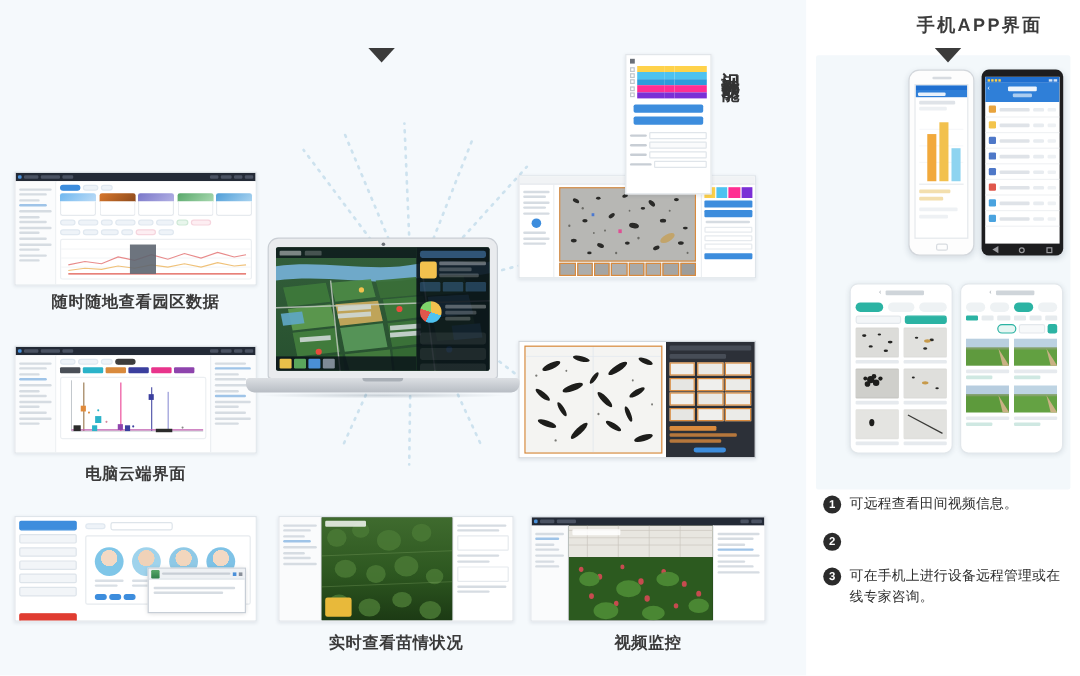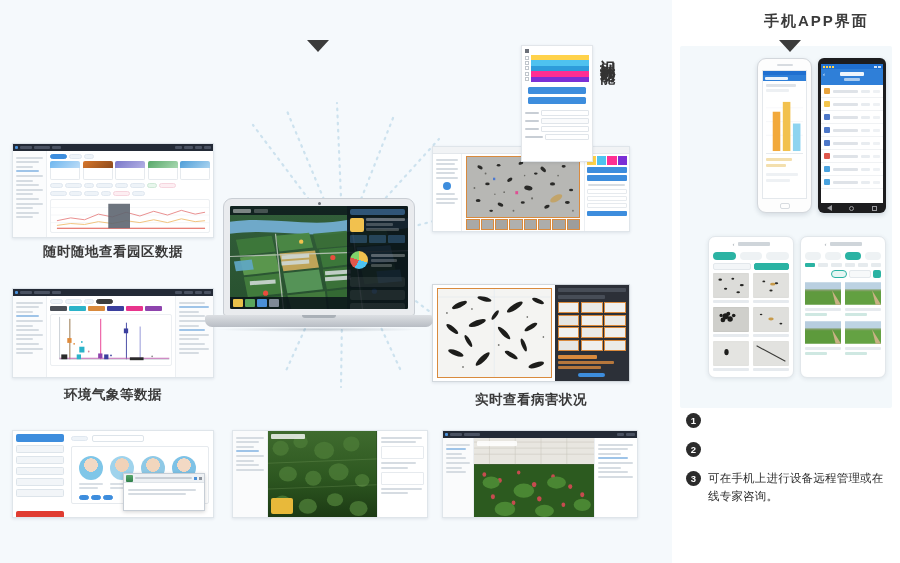--- a/index.html
+++ b/index.html
@@ -421,21 +421,21 @@
           <div class="sb-line s"></div>
         <div class="sb-line m hl"></div>
           <div class="sb-line l"></div>
           <div class="sb-line s"></div>
         <div class="sb-line m"></div>
           <div class="sb-line l"></div>
           <div class="sb-line s"></div>
       </div>
     </div>
   </div>
-  <div class="cap" style="left:12px; top:386px; width:202px;">环境气象等数据</div>
+  <div class="cap" style="left:12px; top:386px; width:202px;">电脑云端界面</div>
 
   <div class="shot" style="left:12px; top:430px; width:202px; height:88px;">
     <div style="display:flex;height:100%">
       <div class="exp-side">
         <div class="exp-btn blue"></div>
         <div class="exp-btn"></div>
         <div class="exp-btn"></div>
         <div class="exp-btn"></div>
         <div class="exp-btn"></div>
         <div class="exp-btn"></div>
@@ -541,20 +541,21 @@
           <div class="sb-line m"></div>
         <div style="height:13px;border:1px solid #e6eaee;margin:3px 1px;border-radius:1px"></div>
         <div class="sb-line m"></div>
           <div class="sb-line s"></div>
         <div style="height:13px;border:1px solid #e6eaee;margin:3px 1px;border-radius:1px"></div>
         <div class="sb-line l"></div>
           <div class="sb-line s"></div>
       </div>
     </div>
   </div>
+  <div class="cap" style="left:232px; top:527px; width:196px;">实时查看苗情状况</div>
 
   <div class="shot" style="left:442px; top:430px; width:196px; height:88px;">
     <div class="topbar">
       <span class="dot"></span>
         <span class="tb w1"></span>
         <span class="tb w2"></span>
       <span style="flex:1"></span>
         <span class="tb w4"></span>
         <span class="tb w3"></span>
     </div>
@@ -611,20 +612,21 @@
           <div class="sb-line m"></div>
           <div class="sb-line s"></div>
         <div class="sb-line m hl"></div>
           <div class="sb-line l"></div>
           <div class="sb-line s"></div>
         <div class="sb-line m"></div>
           <div class="sb-line l"></div>
       </div>
     </div>
   </div>
+  <div class="cap" style="left:442px; top:527px; width:196px;">视频监控</div>
 
   <div class="shot" style="left:432px; top:146px; width:198px; height:86px;">
     <div style="height:7px;background:#f1f3f5;border-bottom:1px solid #e3e7eb;display:flex;align-items:center;gap:2px;padding:0 2px">
       <span class="tb w3" style="background:#b9c0c8"></span>
         <span class="tb w4" style="background:#b9c0c8"></span>
       <span style="flex:1"></span>
         <span class="tb w2" style="background:#cfd5da"></span>
     </div>
     <div style="display:flex;height:calc(100% - 7px);background:#fff">
       <div style="width:15%;padding:2px;border-right:1px solid #eceff2">
@@ -762,21 +764,20 @@
           <span style="height:11px;background:#efefed;border:.5px solid #d98a3d"></span>
           <span style="height:11px;background:#ebebe8;border:.5px solid #d98a3d"></span>
         </div>
         <div style="height:4px;background:#d98a3d;border-radius:1px;margin:4px 0 2px;width:58%"></div>
         <div style="height:3px;background:#d98a3d;border-radius:1px;margin-bottom:2px;width:82%;opacity:.8"></div>
         <div style="height:3px;background:#d98a3d;border-radius:1px;width:64%;opacity:.8"></div>
         <div style="height:4px;background:#3d8ddd;border-radius:2px;margin:4px auto 0;width:40%"></div>
       </div>
     </div>
   </div>
-  <div class="cap" style="left:432px; top:391px; width:198px;">实时查看病害状况</div>
 
   <div class="shot" style="left:521px; top:45px; width:72px; height:117px; border-color:#e2e6ea;">
     <div style="padding:3px">
       <div style="width:4px;height:4px;background:#6b7078;margin-bottom:2px"></div>
       <table class="count-table">
         <tbody>
           <tr>
               <td style="width:10%">
                 <span style="display:block;width:4px;height:4px;border:1px solid #c0c6cc"></span>
               </td>
@@ -1230,20 +1231,21 @@
         </div>
         <div class="mt"></div>
           <div class="mt2"></div>
       </div>
     </div>
   </div>
 
   <div class="numlist">
     <div class="nli">
       <span class="nbadge">1</span>
+      <span class="ntext">可远程查看田间视频信息。</span>
     </div>
     <div class="nli">
       <span class="nbadge">2</span>
     </div>
     <div class="nli">
       <span class="nbadge">3</span>
       <span class="ntext">可在手机上进行设备远程管理或在线专家咨询。</span>
     </div>
   </div>
 

